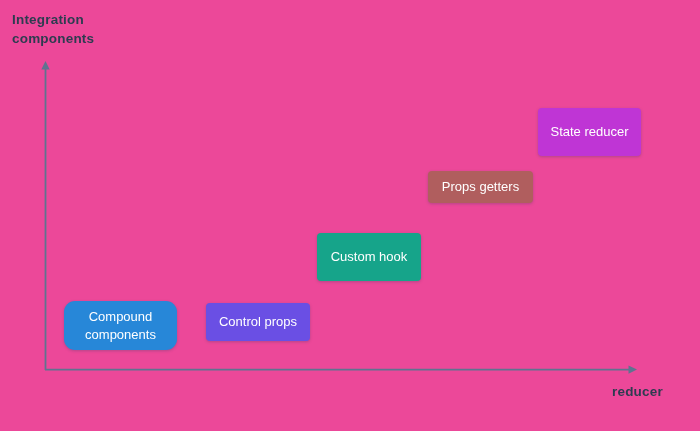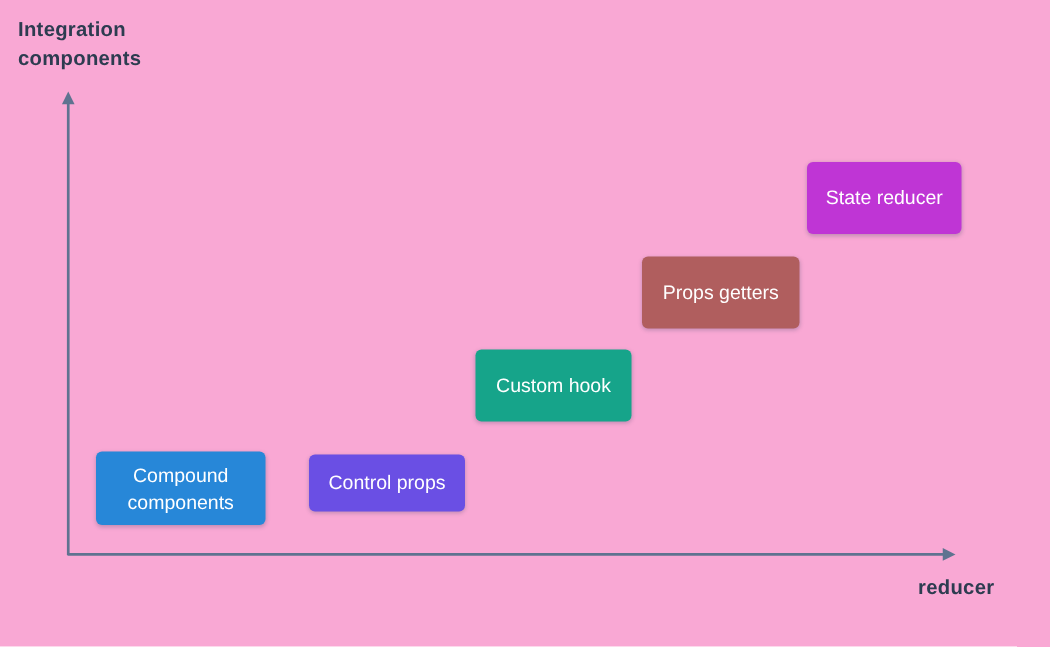--- a/index.html
+++ b/index.html
@@ -5,21 +5,21 @@
   * { margin: 0; padding: 0; box-sizing: border-box; }
   html, body { background: #ffffff; }
   body {
     font-family: "Liberation Sans", sans-serif;
     width: 700px; height: 431px;
     overflow: hidden;
   }
   .stage {
     position: relative;
     width: 700px; height: 431px;
-    background: #f9a8d4;
+    background: #ec4899;
   }
   .axes {
     position: absolute;
     left: 0; top: 0;
     width: 700px; height: 431px;
     pointer-events: none;
   }
   .axis-label {
     position: absolute;
     font-weight: 700;
@@ -37,41 +37,41 @@
     justify-content: center;
     text-align: center;
     font-size: 13px;
     line-height: 18px;
     padding: 4px 9px;
     box-shadow: 0 1px 3px rgba(40, 60, 90, 0.28);
   }
   .box-0 { left: 64px;  top: 301px; width: 113px; height: 49px; }
   .box-1 { left: 206px; top: 303px; width: 104px; height: 38px; }
   .box-2 { left: 317px; top: 233px; width: 104px; height: 48px; }
-  .box-3 { left: 428px; top: 171px; width: 105px; height: 48px; }
+  .box-3 { left: 428px; top: 171px; width: 105px; height: 32px; }
   .box-4 { left: 538px; top: 108px; width: 103px; height: 48px; }
 </style>
 </head>
 <body>
 
 <div class="stage">
 
   <div class="axis-label y" style="color: rgb(45, 60, 80);">
     <div>Integration</div>
     <div>components</div>
   </div>
 
   <svg class="axes" viewBox="0 0 700 431">
     <line x1="45.5" y1="370" x2="45.5" y2="68" stroke-width="1.8" style="stroke: rgb(95, 115, 144);"></line>
     <polygon points="45.5,61 41.3,69.5 49.7,69.5" style="fill: rgb(95, 115, 144);"></polygon>
     <line x1="45" y1="369.6" x2="629" y2="369.6" stroke-width="1.8" style="stroke: rgb(95, 115, 144);"></line>
     <polygon points="637,369.6 628.5,365.4 628.5,373.8" style="fill: rgb(95, 115, 144);"></polygon>
   </svg>
 
-  <div class="pattern-box box-0" style="background: rgb(39, 135, 216);">
+  <div class="pattern-box box-0" style="background: rgb(39, 135, 216); border-radius: 11px;">
     <span style="color: rgb(255, 255, 255);">Compound components</span>
   </div>
 
   <div class="pattern-box box-1" style="background: rgb(106, 79, 228);">
     <span style="color: rgb(255, 255, 255);">Control props</span>
   </div>
 
   <div class="pattern-box box-2" style="background: rgb(22, 164, 138);">
     <span style="color: rgb(255, 255, 255);">Custom hook</span>
   </div>

